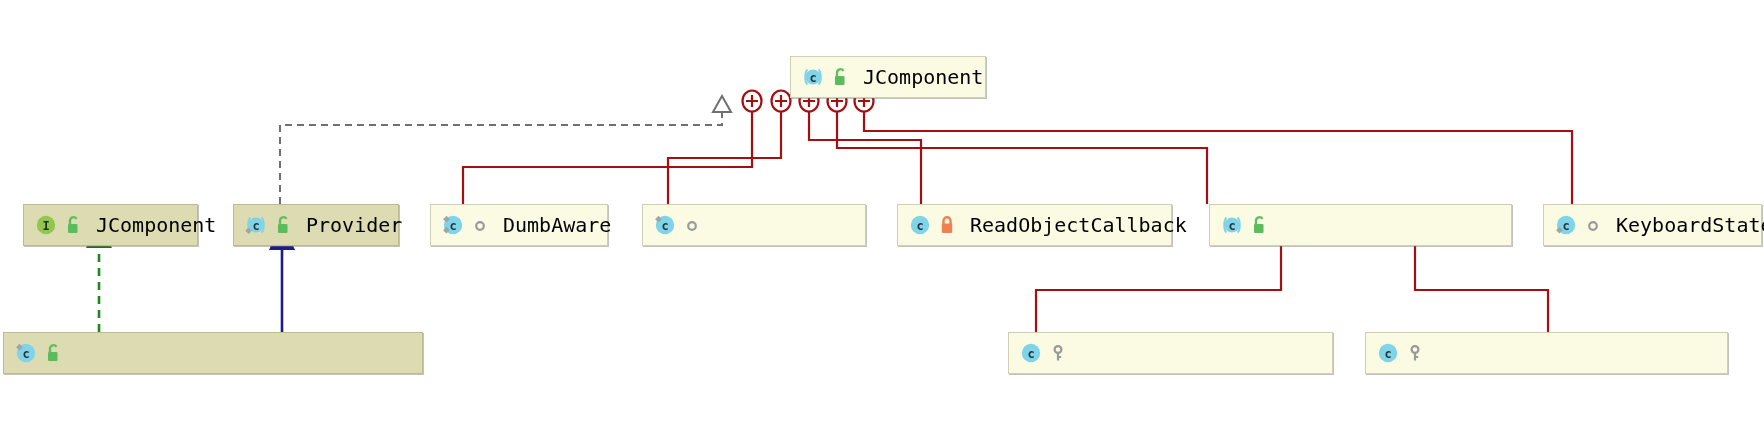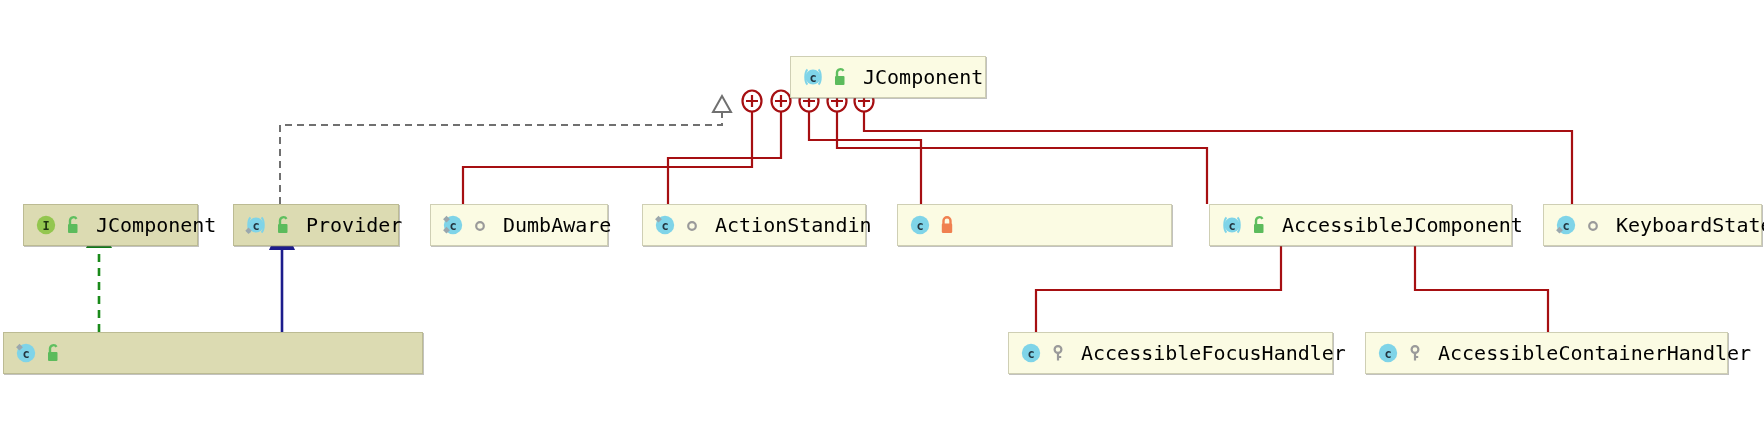--- a/index.html
+++ b/index.html
@@ -249,38 +249,38 @@
           <text x="13" y="18" font-family="DejaVu Sans Mono, monospace" font-size="12" font-weight="bold" fill="#233540" text-anchor="middle">c</text>
           <path d="M6.5 3.8 l3.4 3.4 l-3.4 3.4 l-3.4 -3.4 z" fill="#9aa7ad"></path>
           </svg>
       </span>
       <span class="ico ico-vis">
         <svg viewBox="0 0 20 22">
             <circle cx="10" cy="12" r="3.8" fill="none" stroke="#9a9a9a" stroke-width="2.2"></circle>
           </svg>
       </span>
     </span>
-    <span class="node-label">ActionStandin</span>
   </div>
 
   <div class="node kind-yellow" style="left:897px; top:204px; width:275px; height:42px;">
     <span class="icon-group">
       <span class="ico ico-type">
         <svg viewBox="0 0 26 26">
             <circle cx="13" cy="13" r="9.2" fill="#7fd4e8"></circle>
           <text x="13" y="18" font-family="DejaVu Sans Mono, monospace" font-size="12" font-weight="bold" fill="#233540" text-anchor="middle">c</text>
           </svg>
       </span>
       <span class="ico ico-vis">
         <svg viewBox="0 0 20 22">
             <path d="M6.5 10 V6.8 a3.5 3.5 0 0 1 7 0 V10" fill="none" stroke="#f08050" stroke-width="2.4"></path>
             <rect x="4.8" y="9.5" width="10.4" height="9.5" rx="1.2" fill="#f08050"></rect>
           </svg>
       </span>
     </span>
+    <span class="node-label">ReadObjectCallback</span>
   </div>
 
   <div class="node kind-yellow" style="left:1209px; top:204px; width:303px; height:42px;">
     <span class="icon-group">
       <span class="ico ico-type">
         <svg viewBox="0 0 26 26">
             <g fill="none" stroke="#7fd4e8" stroke-width="2">
           <path d="M7.5 5.5 C4.5 8 4.5 18 7.5 20.5"></path>
               <path d="M18.5 5.5 C21.5 8 21.5 18 18.5 20.5"></path>
             </g>
@@ -288,21 +288,20 @@
           <text x="13" y="18" font-family="DejaVu Sans Mono, monospace" font-size="12" font-weight="bold" fill="#233540" text-anchor="middle">c</text>
           </svg>
       </span>
       <span class="ico ico-vis">
         <svg viewBox="0 0 20 22">
             <path d="M7 10 V6.5 a3.5 3.5 0 0 1 6.5 -1.6" fill="none" stroke="#5fbf5f" stroke-width="2.4"></path>
             <rect x="5" y="10" width="9.5" height="9" rx="1" fill="#5cbb5c"></rect>
           </svg>
       </span>
     </span>
-    <span class="node-label">AccessibleJComponent</span>
   </div>
 
   <div class="node kind-yellow" style="left:1543px; top:204px; width:219px; height:42px;">
     <span class="icon-group">
       <span class="ico ico-type">
         <svg viewBox="0 0 26 26">
             <circle cx="13" cy="13" r="9.2" fill="#7fd4e8"></circle>
           <text x="13" y="18" font-family="DejaVu Sans Mono, monospace" font-size="12" font-weight="bold" fill="#233540" text-anchor="middle">c</text>
           <path d="M6.5 14.8 l3.4 3.4 l-3.4 3.4 l-3.4 -3.4 z" fill="#9aa7ad"></path>
           </svg>
@@ -324,34 +323,32 @@
           <text x="13" y="18" font-family="DejaVu Sans Mono, monospace" font-size="12" font-weight="bold" fill="#233540" text-anchor="middle">c</text>
           </svg>
       </span>
       <span class="ico ico-vis">
         <svg viewBox="0 0 20 22">
             <circle cx="10" cy="7.5" r="3.4" fill="none" stroke="#9a9a9a" stroke-width="2.2"></circle>
             <path d="M10 11 V18.5 M10 15 h3.2" stroke="#9a9a9a" stroke-width="2.2" fill="none"></path>
           </svg>
       </span>
     </span>
-    <span class="node-label">AccessibleFocusHandler</span>
   </div>
 
   <div class="node kind-yellow" style="left:1365px; top:332px; width:363px; height:42px;">
     <span class="icon-group">
       <span class="ico ico-type">
         <svg viewBox="0 0 26 26">
             <circle cx="13" cy="13" r="9.2" fill="#7fd4e8"></circle>
           <text x="13" y="18" font-family="DejaVu Sans Mono, monospace" font-size="12" font-weight="bold" fill="#233540" text-anchor="middle">c</text>
           </svg>
       </span>
       <span class="ico ico-vis">
         <svg viewBox="0 0 20 22">
             <circle cx="10" cy="7.5" r="3.4" fill="none" stroke="#9a9a9a" stroke-width="2.2"></circle>
             <path d="M10 11 V18.5 M10 15 h3.2" stroke="#9a9a9a" stroke-width="2.2" fill="none"></path>
           </svg>
       </span>
     </span>
-    <span class="node-label">AccessibleContainerHandler</span>
   </div>
 
 </div>
 
 </body></html>

